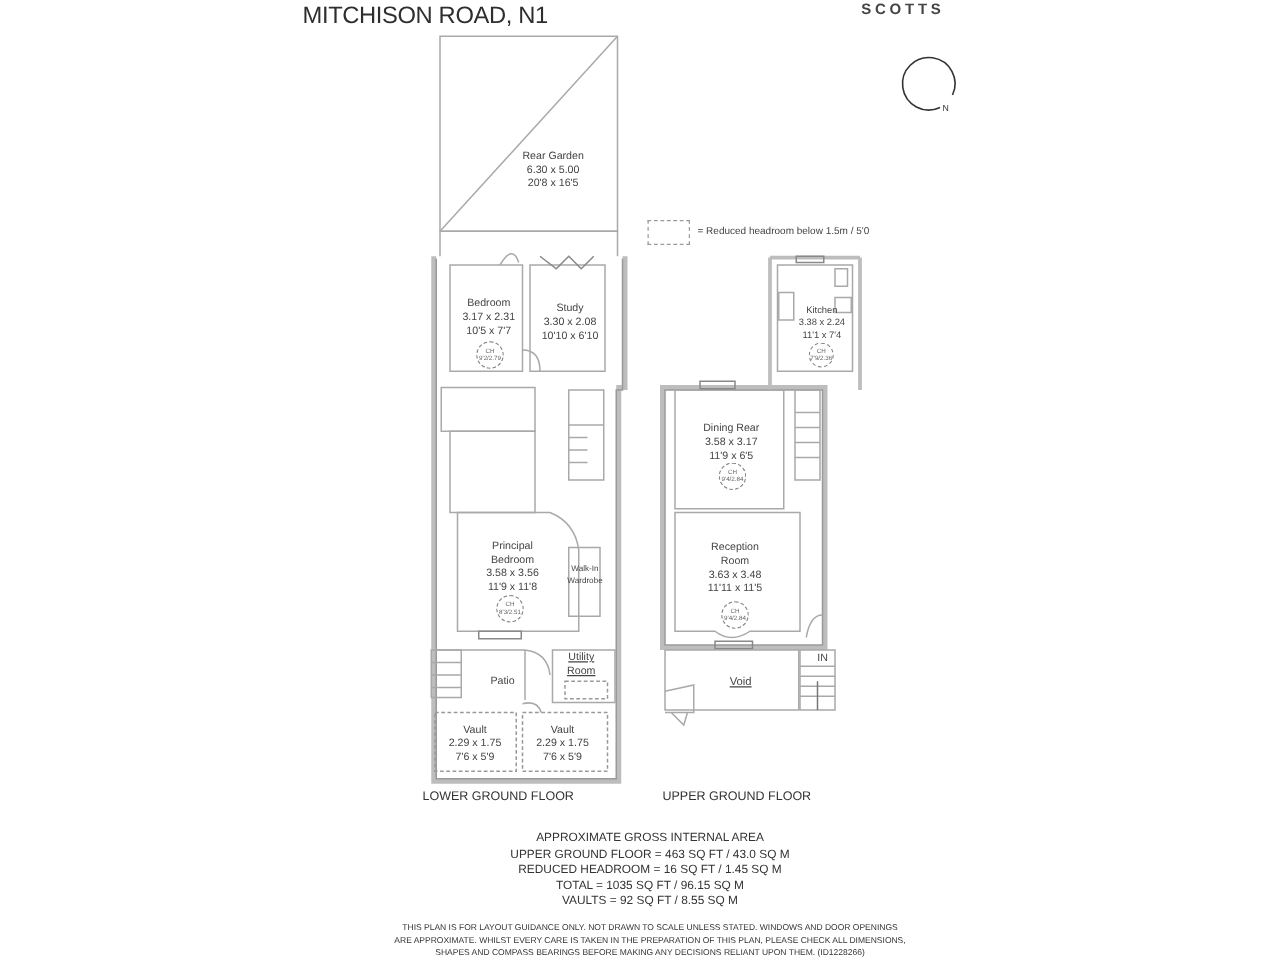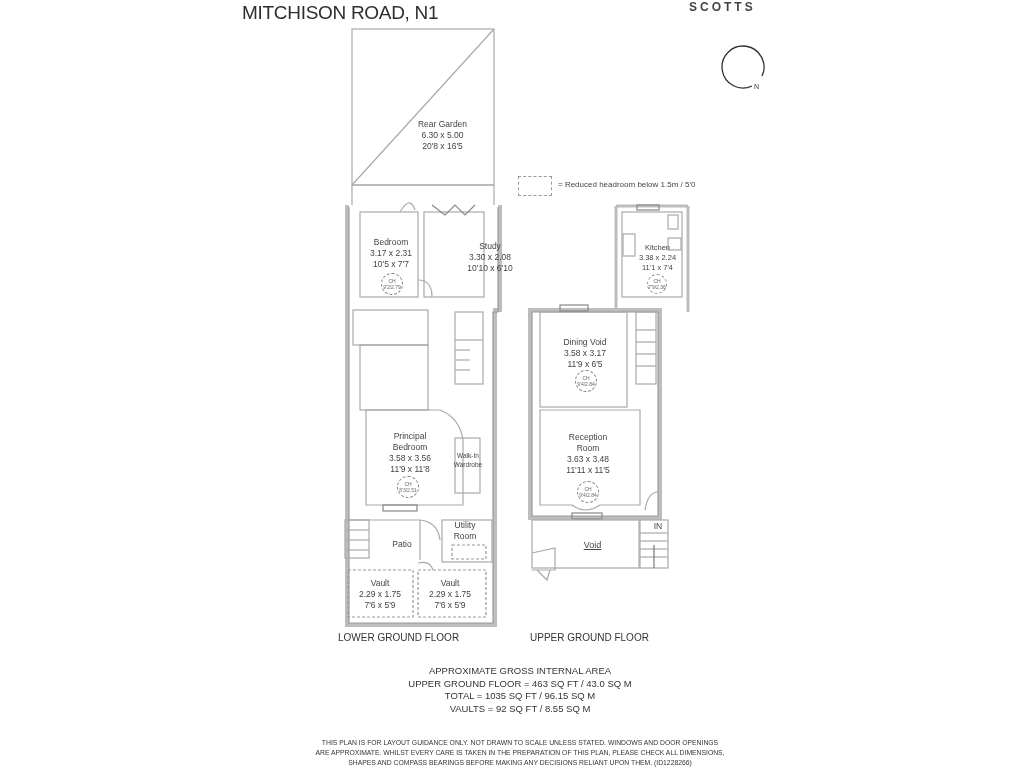--- a/index.html
+++ b/index.html
@@ -132,21 +132,21 @@
 <div class="room-label" style="left:360px; top:237px; width:62px;">
   <div>Bedroom</div>
   <div>3.17 x 2.31</div>
   <div>10'5 x 7'7</div>
 </div>
 <div class="ch" style="left:381px; top:273px;">
   <span>CH</span>
   <span>9'2/2.79</span>
 </div>
 
-<div class="room-label" style="left:425px; top:241px; width:62px;padding-left:34px;">
+<div class="room-label" style="left:425px; top:241px; width:62px;">
   <div>Study</div>
   <div>3.30 x 2.08</div>
   <div>10'10 x 6'10</div>
 </div>
 
 <div class="room-label" style="left:375px; top:431px; width:70px;">
   <div>Principal</div>
   <div>Bedroom</div>
   <div>3.58 x 3.56</div>
   <div>11'9 x 11'8</div>
@@ -154,21 +154,21 @@
 <div class="ch" style="left:397px; top:476px;">
   <span>CH</span>
   <span>8'3/2.51</span>
 </div>
 
 <div class="room-label" style="left:450px; top:451px; width:36px; font-size:6.5px; line-height:9px;">
   <div>Walk-In</div>
   <div>Wardrobe</div>
 </div>
 
-<div class="room-label" style="left:445px; top:520px; width:40px;">
+<div class="room-label" style="left:445px; top:520px; width:40px;text-decoration:underline;">
   <div>Utility</div>
   <div>Room</div>
 </div>
 
 <div class="room-label" style="left:384px; top:539px; width:36px;">
   <div>Patio</div>
 </div>
 
 <div class="room-label" style="left:350px; top:578px; width:60px;">
   <div>Vault</div>
@@ -186,21 +186,21 @@
   <div>Kitchen</div>
   <div>3.38 x 2.24</div>
   <div>11'1 x 7'4</div>
 </div>
 <div class="ch" style="left:647px; top:274px; width:18px; height:18px;">
   <span>CH</span>
   <span>7'9/2.36</span>
 </div>
 
 <div class="room-label" style="left:550px; top:337px; width:70px;">
-  <div>Dining Void</div>
+  <div>Dining Rear</div>
   <div>3.58 x 3.17</div>
   <div>11'9 x 6'5</div>
 </div>
 <div class="ch" style="left:575px; top:370px;">
   <span>CH</span>
   <span>9'4/2.84</span>
 </div>
 
 <div class="room-label" style="left:553px; top:432px; width:70px;">
   <div>Reception</div>
@@ -220,20 +220,21 @@
 <div class="room-label" style="left:648px; top:521px; width:20px;">
   <div>IN</div>
 </div>
 
 <div class="abs floor-label" style="left:338px; top:632px;">LOWER GROUND FLOOR</div>
 <div class="abs floor-label" style="left:530px; top:632px;">UPPER GROUND FLOOR</div>
 
 <div class="abs area" style="top:649px;">
   <div>APPROXIMATE GROSS INTERNAL AREA</div>
   <div>UPPER GROUND FLOOR = 463 SQ FT / 43.0 SQ M</div>
+  <div>REDUCED HEADROOM = 16 SQ FT / 1.45 SQ M</div>
   <div>TOTAL = 1035 SQ FT / 96.15 SQ M</div>
   <div>VAULTS = 92 SQ FT / 8.55 SQ M</div>
 </div>
 
 <div class="abs disclaimer">
   <div>THIS PLAN IS FOR LAYOUT GUIDANCE ONLY. NOT DRAWN TO SCALE UNLESS STATED. WINDOWS AND DOOR OPENINGS</div>
   <div>ARE APPROXIMATE. WHILST EVERY CARE IS TAKEN IN THE PREPARATION OF THIS PLAN, PLEASE CHECK ALL DIMENSIONS,</div>
   <div>SHAPES AND COMPASS BEARINGS BEFORE MAKING ANY DECISIONS RELIANT UPON THEM. (ID1228266)</div>
 </div>
 

